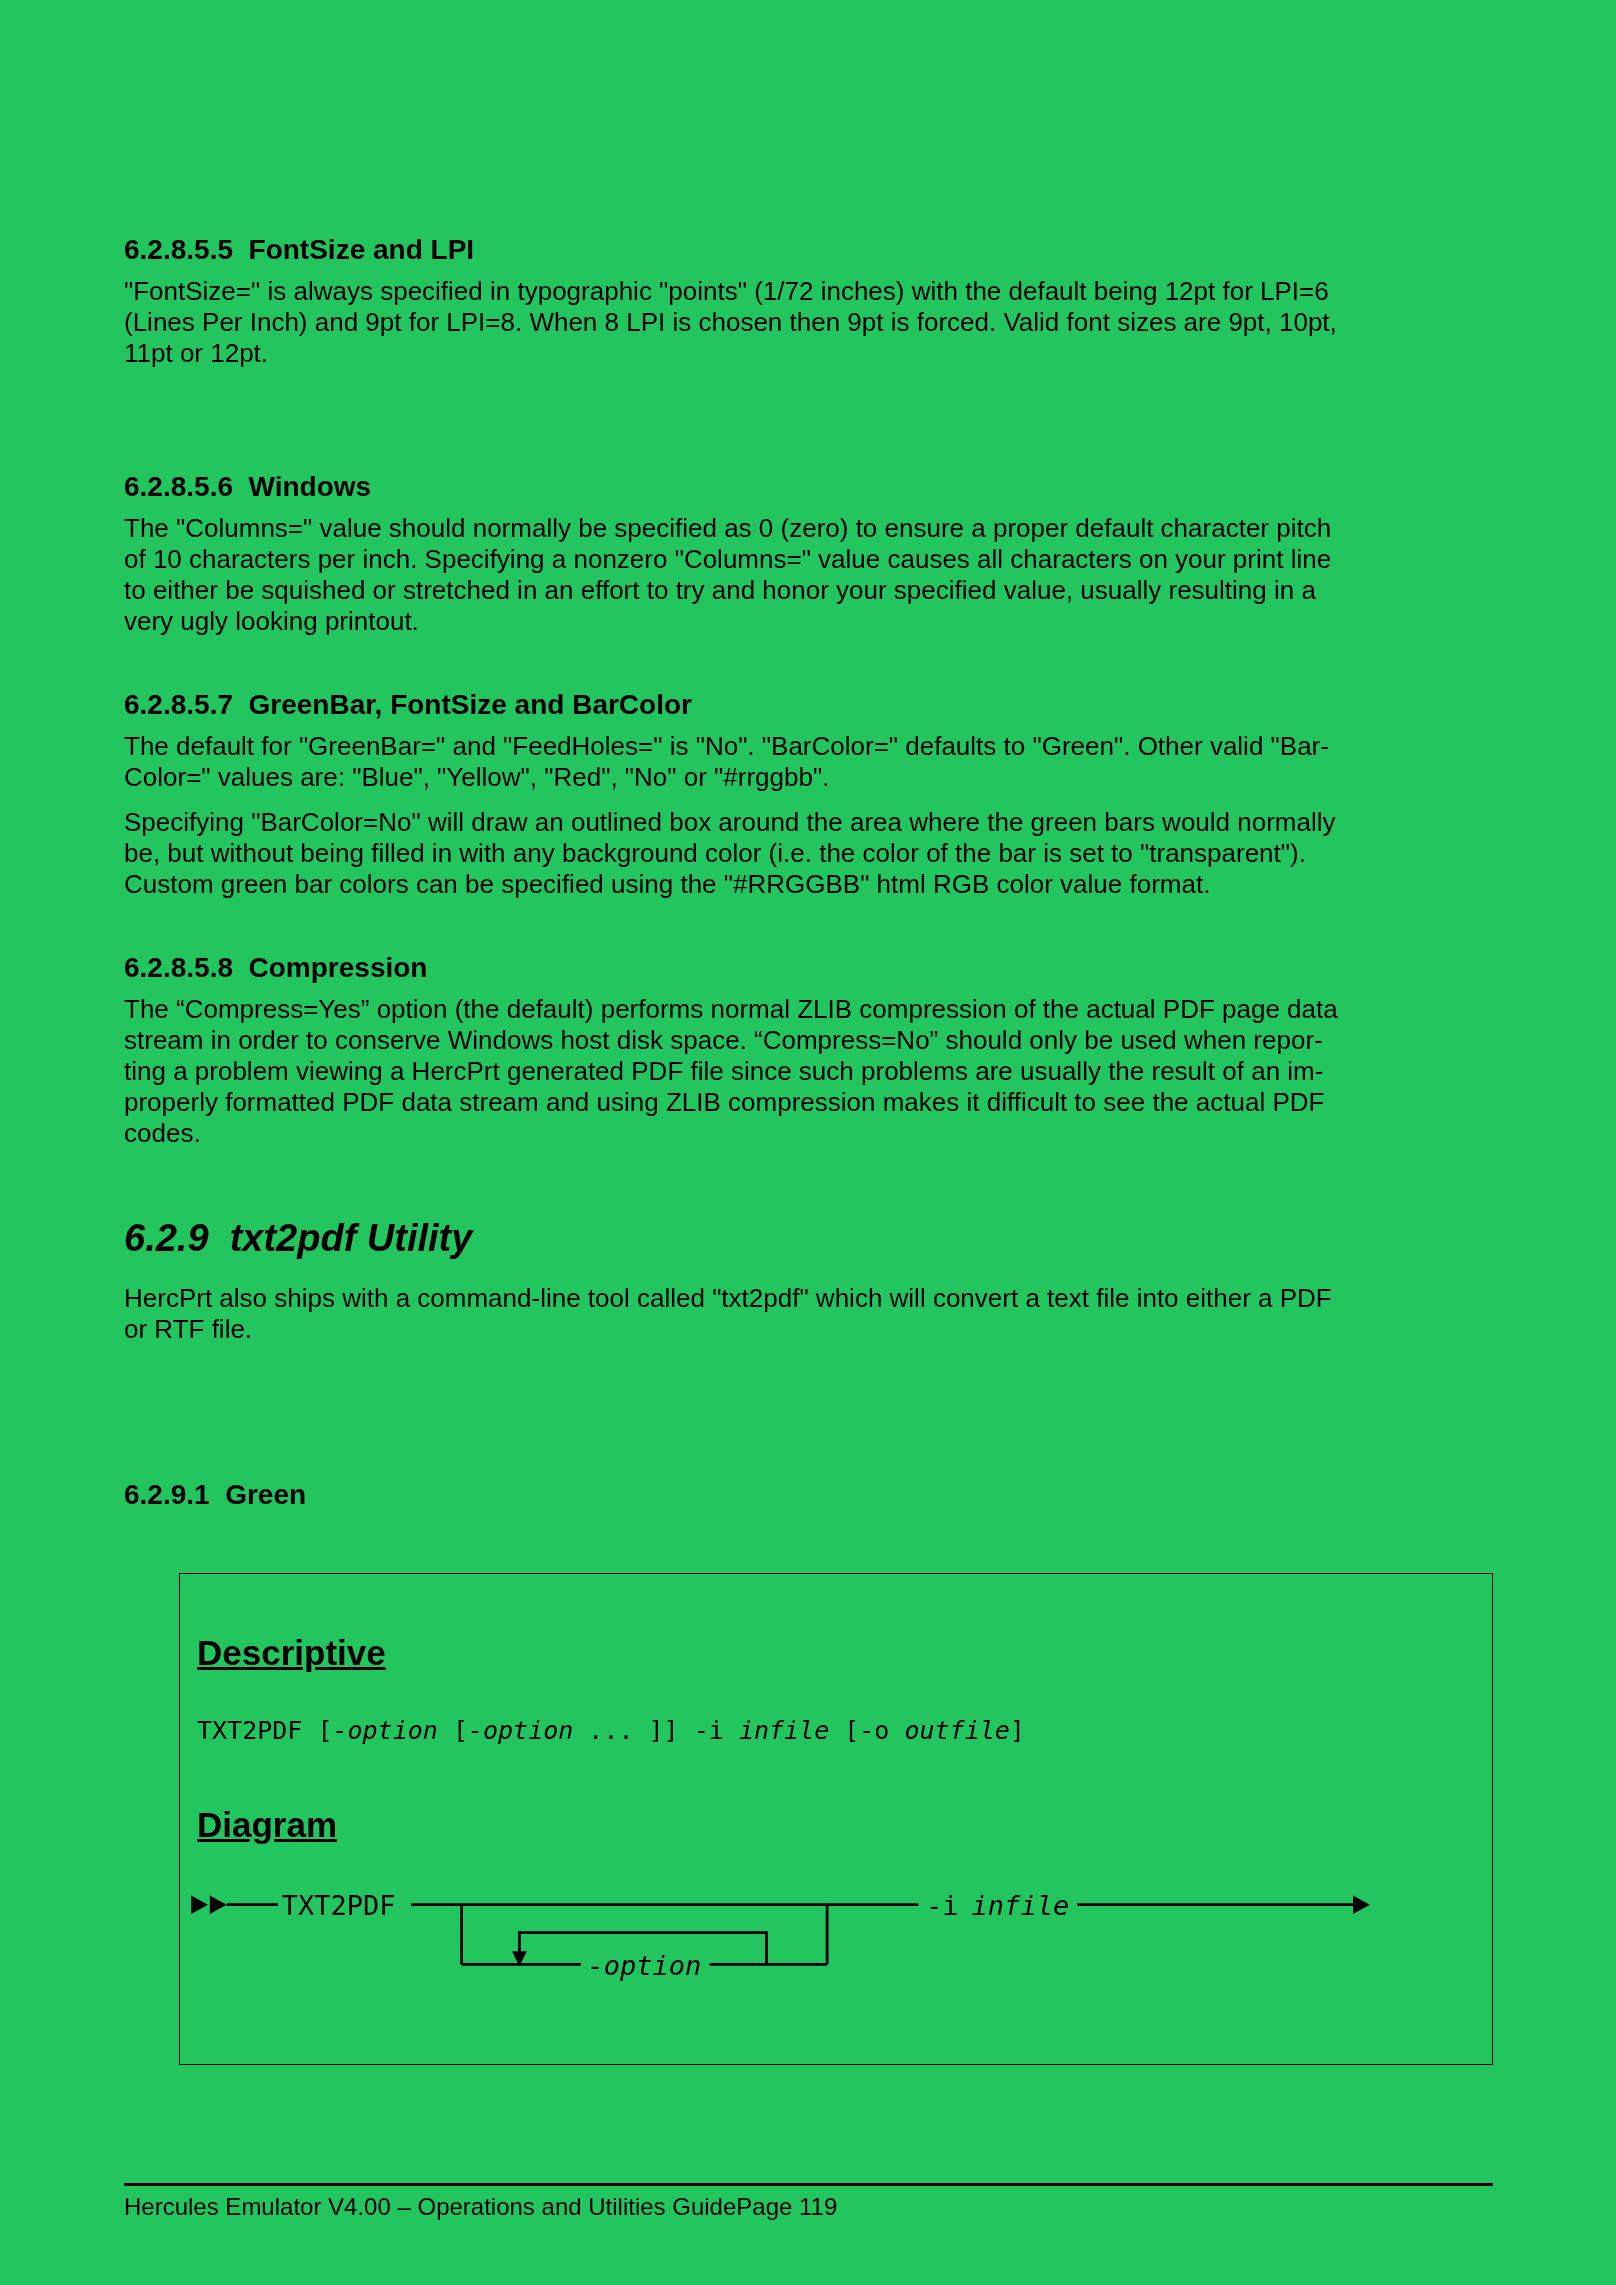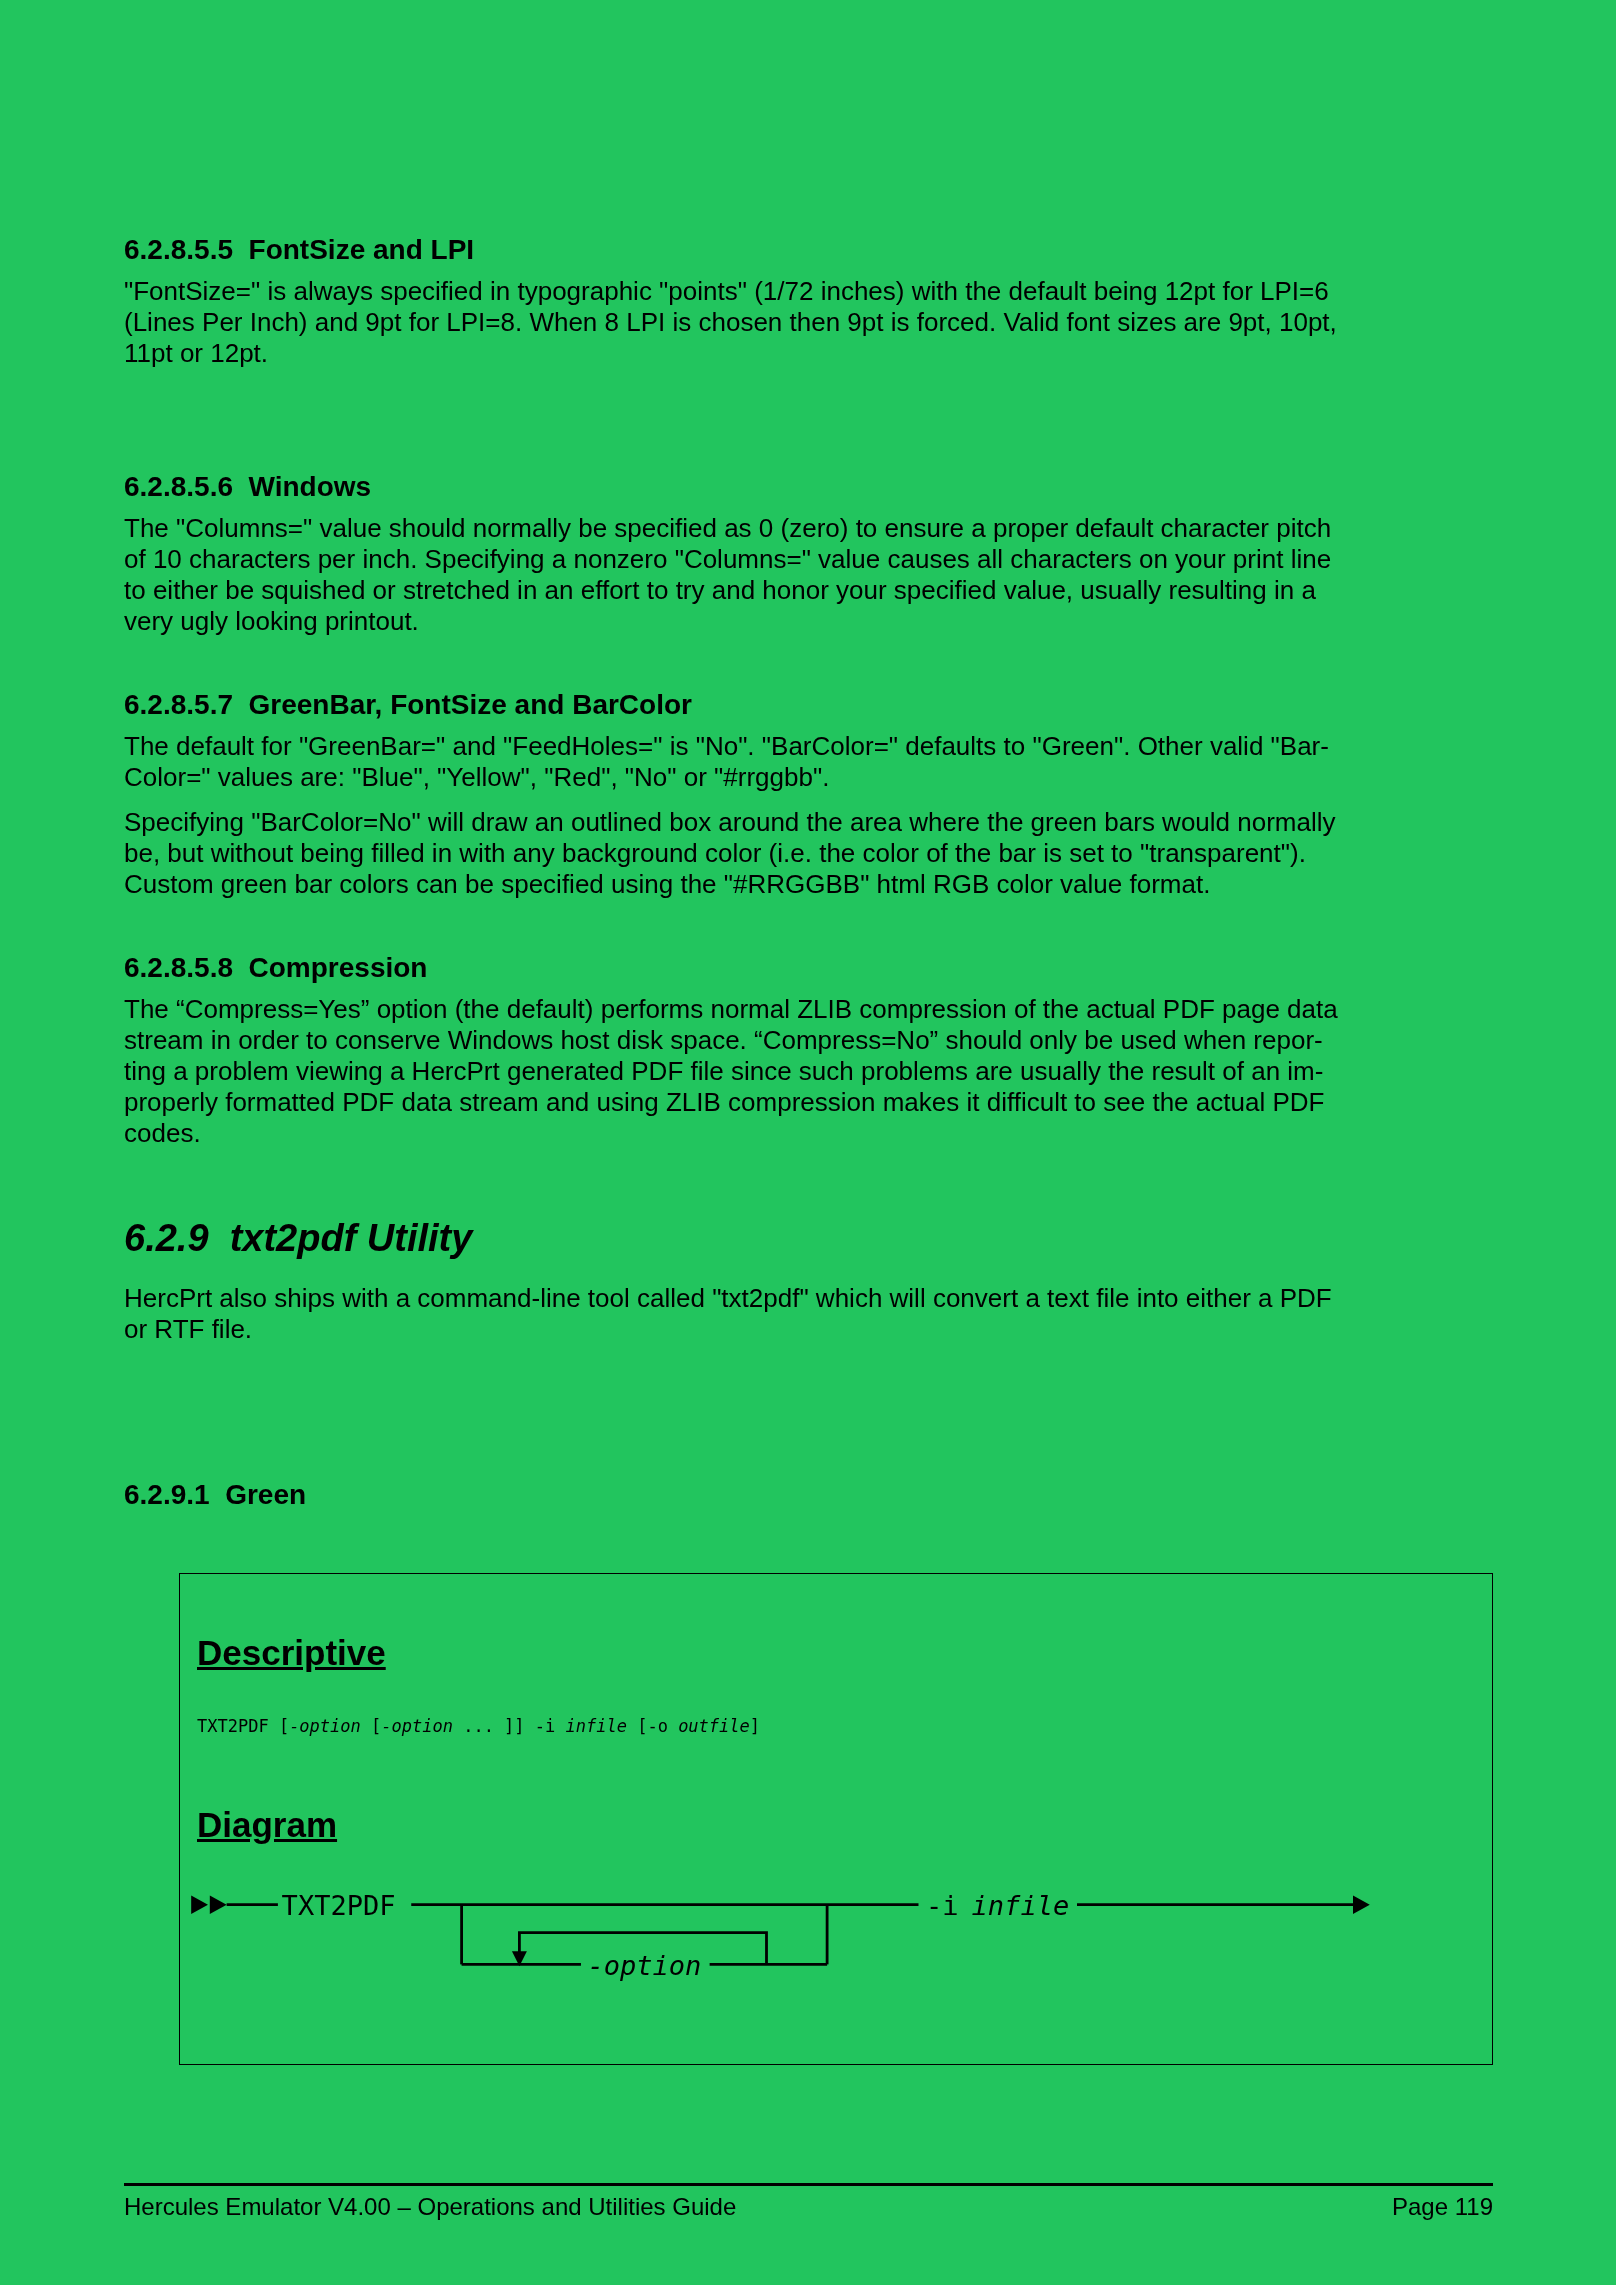--- a/index.html
+++ b/index.html
@@ -31,35 +31,35 @@
     border:1.9px solid #000; box-sizing:border-box;
   }
   .box-label {
     position:absolute; left:17px;
     font-size:35px; font-weight:700; text-decoration:underline;
     white-space:pre;
   }
   .mono { font-family:"DejaVu Sans Mono","Liberation Mono",monospace; }
   .cmd {
     position:absolute; left:17px; top:142px;
-    font-size:17px; white-space:pre;
+    font-size:25px; white-space:pre;
   }
   .it { font-style:italic; }
   svg.rail { position:absolute; left:0px; top:284px; display:block; }
   svg.rail text {
     font-family:"DejaVu Sans Mono","Liberation Mono",monospace;
     font-size:29px; fill:#000;
   }
   .footer-rule {
     position:absolute; left:124px; top:2183px;
     width:1369px; height:2.8px; background:#000;
   }
   .footer {
     position:absolute; left:124px; top:2193px; width:1369px;
-    font-size:24px; display:flex; justify-content:space-between;
+    font-size:24px; display:flex; 
   }
 </style>
 </head>
 <body>
 
 <div class="page">
 
   <div class="sec-h" style="top:235px">6.2.8.5.5  FontSize and LPI</div>
   <div class="para" style="top:276px">"FontSize=" is always specified in typographic "points" (1/72 inches) with the default being 12pt for LPI=6
 (Lines Per Inch) and 9pt for LPI=8. When 8 LPI is chosen then 9pt is forced. Valid font sizes are 9pt, 10pt,

